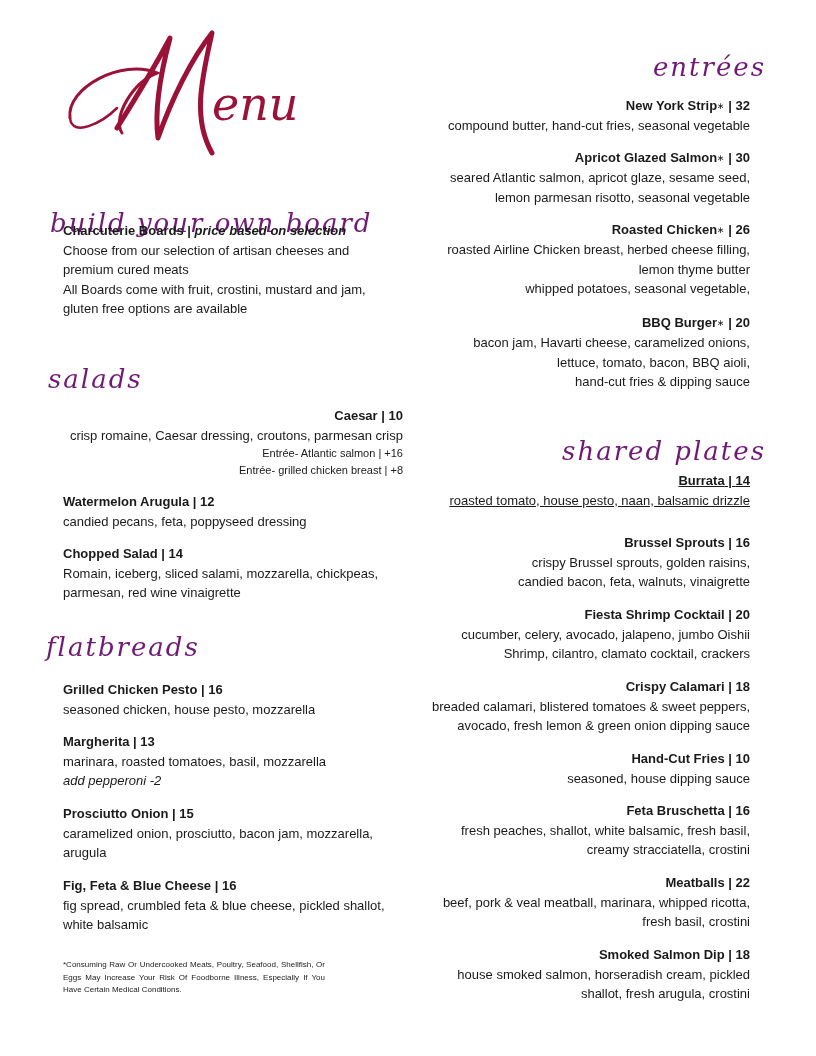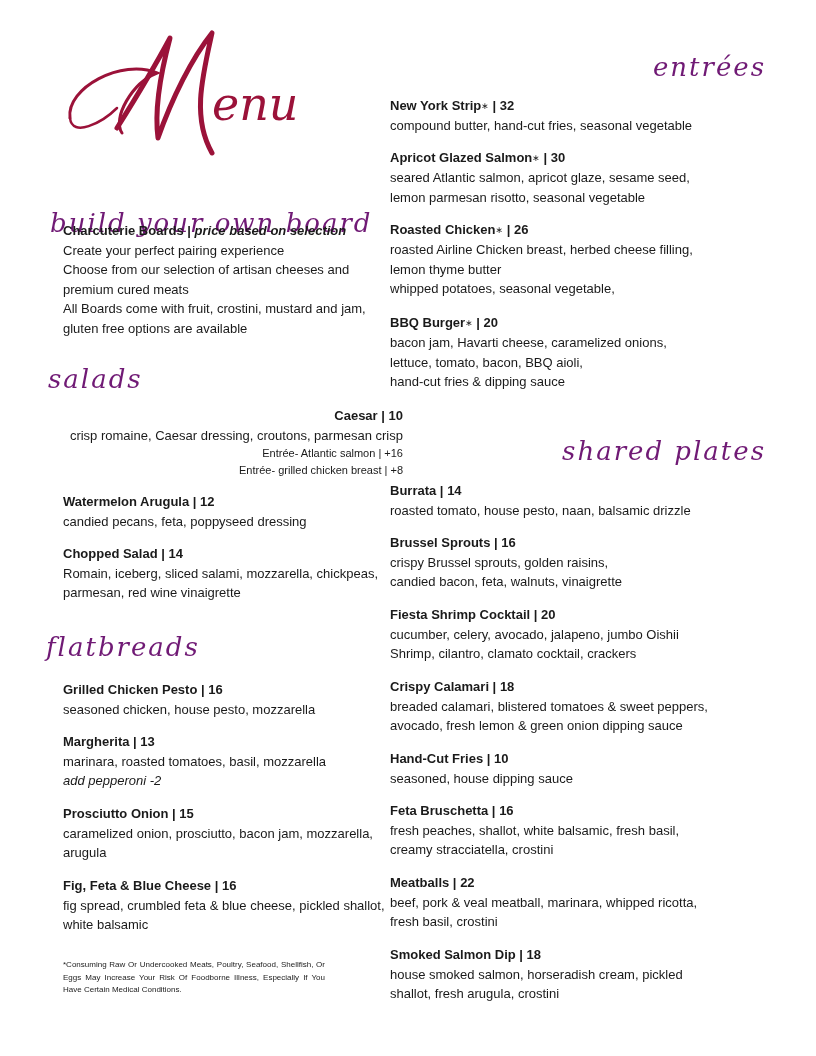--- a/index.html
+++ b/index.html
@@ -10,21 +10,21 @@
   .menu-title { position: absolute; left: 62px; top: 28px; width: 320px; height: 130px; }
   .menu-title svg { width: 100%; height: 100%; }
   .sec-head { position: absolute; font-size: 26px; line-height: 30px; font-weight: normal; margin: 0; }
   .item { position: absolute; font-size: 13px; line-height: 19.5px; }
   .item .name { font-weight: bold; display: block; }
   .item .name .price-note { font-style: italic; }
   .item .desc { display: block; }
   .item .opt { display: block; font-size: 11px; line-height: 17px; }
   .item .opt13 { display: block; font-style: italic; }
   .left .item { left: 63px; width: 340px; }
-  .right .item { right: 66px; width: 360px; }
+  .right .item { right: 66px; width: 360px; text-align: right; }
   .star { font-size: 9px; vertical-align: middle; font-weight: normal; }
   .disclaimer { position: absolute; left: 63px; top: 959px; width: 262px; font-size: 8px; line-height: 12.5px;
                 text-align: justify; color: #222; }
 </style>
 </head>
 <body>
 
 <div class="menu-title">
   <svg viewBox="0 0 320 130" xmlns="http://www.w3.org/2000/svg">
     <path d="M8 90 C 4 60, 60 30, 95 45 C 70 55, 50 90, 60 105" fill="none" stroke="#9b1239" stroke-width="3" stroke-linecap="round"></path>
@@ -33,21 +33,20 @@
     <text x="150" y="92" font-family="DejaVu Serif, serif" font-style="italic" font-size="46" fill="#9b1239">enu</text>
   </svg>
   
 </div>
 
 <div class="left">
 
   <h2 class="sec-head script" style="left:50px; top:172px;margin-top:36px;">build your own board</h2>
   <div class="item" style="top:221px;">
     <span class="name"><span>Charcuterie Boards</span><span> | </span><span class="price-note">price based on selection</span></span>
-    <span class="desc">Create your perfect pairing experience</span>
     <span class="desc">Choose from our selection of artisan cheeses and</span>
     <span class="desc">premium cured meats</span>
     <span class="desc">All Boards come with fruit, crostini, mustard and jam,</span>
     <span class="desc">gluten free options are available</span>
   </div>
 
   <h2 class="sec-head script" style="left:48px; top:364px;">salads</h2>
   <div class="item" style="top:406px;text-align:right;">
     <span class="name"><span>Caesar</span><span> | </span><span>10</span></span>
     <span class="desc">crisp romaine, Caesar dressing, croutons, parmesan crisp</span>
@@ -107,21 +106,21 @@
     <span class="desc">whipped potatoes, seasonal vegetable,</span>
   </div>
   <div class="item" style="top:313px;">
     <span class="name"><span>BBQ Burger</span><span class="star">∗</span><span> | </span><span>20</span></span>
     <span class="desc">bacon jam, Havarti cheese, caramelized onions,</span>
     <span class="desc">lettuce, tomato, bacon, BBQ aioli,</span>
     <span class="desc">hand-cut fries &amp; dipping sauce</span>
   </div>
 
   <h2 class="sec-head script" style="right:50px; top:436px;">shared plates</h2>
-  <div class="item" style="top:481px;">
+  <div class="item" style="top:471px;text-decoration:underline;">
     <span class="name"><span>Burrata</span><span> | </span><span>14</span></span>
     <span class="desc">roasted tomato, house pesto, naan, balsamic drizzle</span>
   </div>
   <div class="item" style="top:533px;">
     <span class="name"><span>Brussel Sprouts</span><span> | </span><span>16</span></span>
     <span class="desc">crispy Brussel sprouts, golden raisins,</span>
     <span class="desc">candied bacon, feta, walnuts, vinaigrette</span>
   </div>
   <div class="item" style="top:605px;">
     <span class="name"><span>Fiesta Shrimp Cocktail</span><span> | </span><span>20</span></span>

